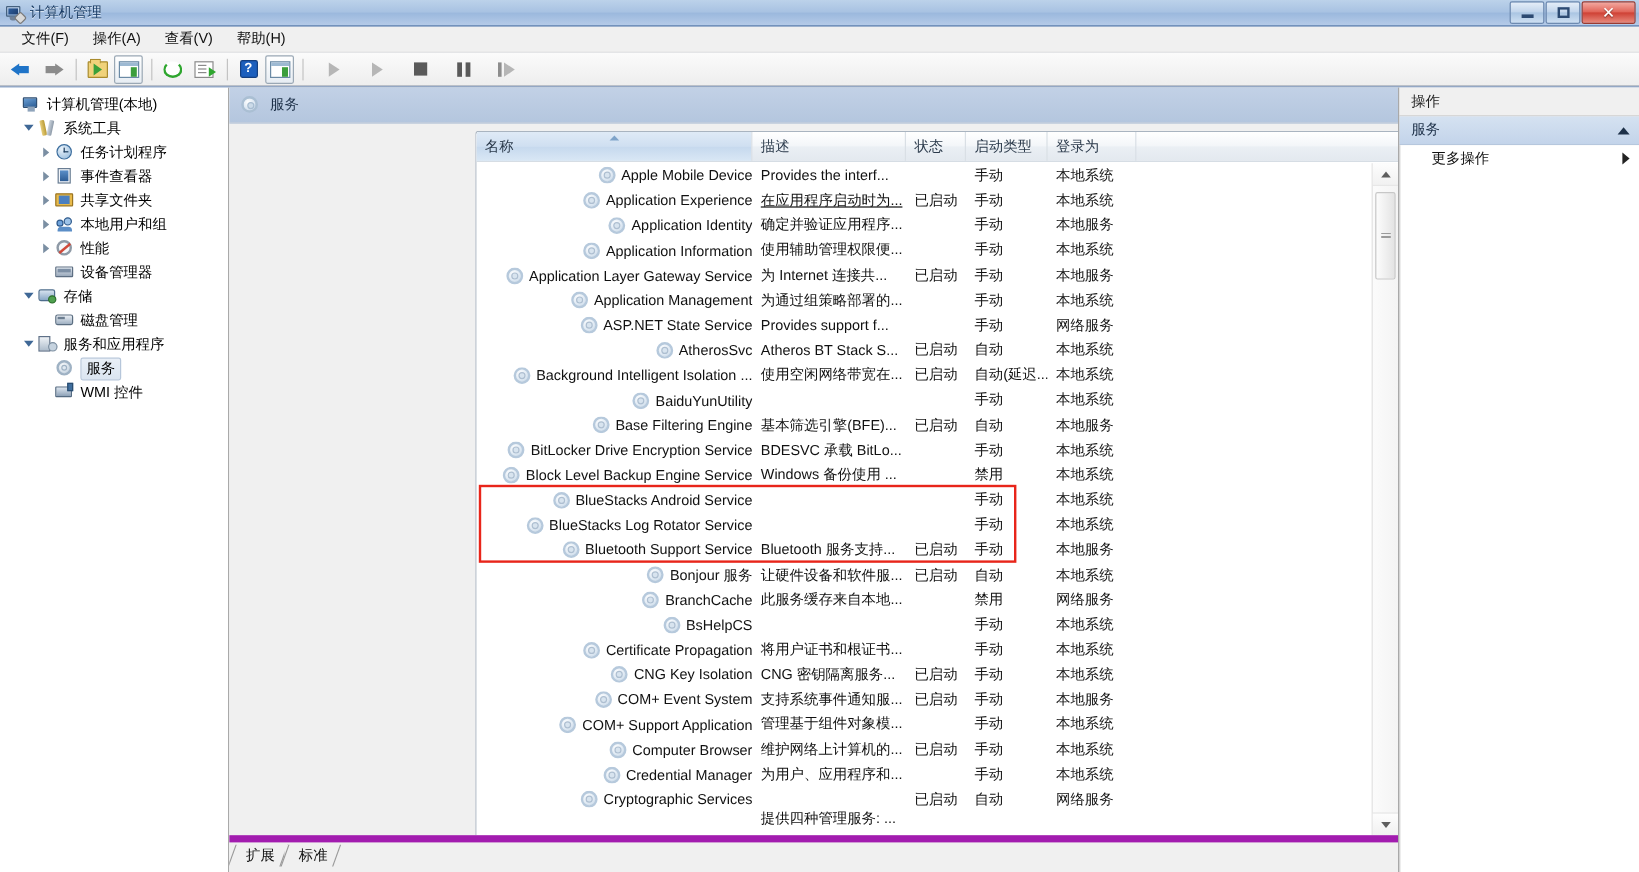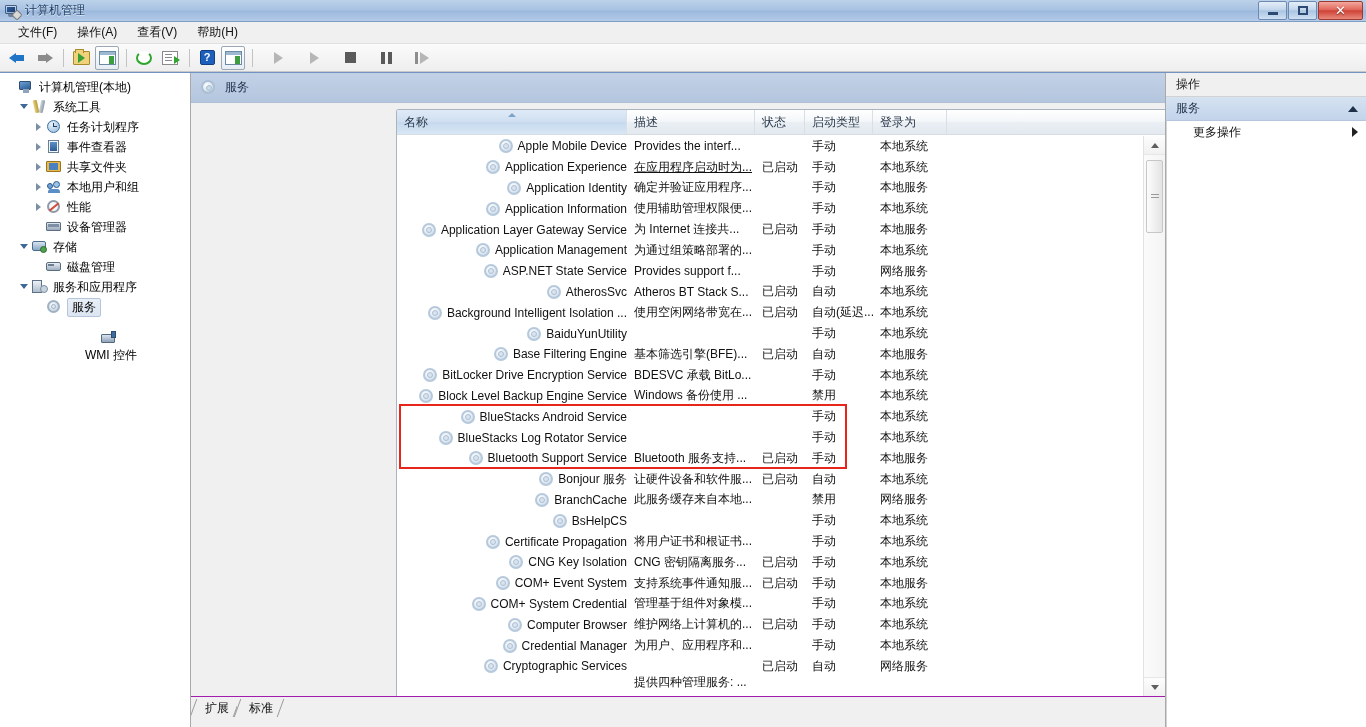--- a/index.html
+++ b/index.html
@@ -350,21 +350,21 @@
     position: absolute;
     border: 2px solid #e8251a;
     pointer-events: none;
     z-index: 30;
   }
 
   
   .tabstrip {
     position: absolute; left: 0; right: 0; bottom: 0; height: 31px;
     background: #f0f0f0;
-    border-top: 1px solid #a21caf;
+    border-top: 6px solid #a21caf;
   }
   .tabstrip .tabs { display: flex; align-items: flex-end; height: 20px; padding-left: 2px; }
   .tab {
     position: relative;
     height: 18px; padding: 0 8px 0 12px;
     font-size: 12px; color: #111;
     display: flex; align-items: center;
     cursor: default;
     background: #f0f0f0;
   }
@@ -565,21 +565,21 @@
         <div class="tnode" style="padding-left: 14px;">
           <div class="expander expanded"></div>
           <div class="ticon ti-svcapp"><i class="b1"></i><i class="b2"></i><i class="b3"></i></div>
           <span class="tlabel">服务和应用程序</span>
         </div>
         <div class="tnode selected" style="padding-left: 28px;">
           <div class="expander "></div>
           <div class="ticon ti-services"><i class="b1"></i><i class="b2"></i><i class="b3"></i></div>
           <span class="tlabel">服务</span>
         </div>
-        <div class="tnode" style="padding-left: 28px; flex-direction: column;">
+        <div class="tnode" style="padding-left: 28px;">
           <div class="expander "></div>
           <div class="ticon ti-wmi"><i class="b1"></i><i class="b2"></i><i class="b3"></i></div>
           <span class="tlabel">WMI 控件</span>
         </div>
       </div>
 
     <div class="content-pane">
 
       <div class="svc-banner">
         <div class="gear">
@@ -1002,21 +1002,21 @@
               <div class="lv-cell " style="width: 68px;">
                 <span>手动</span>
               </div>
               <div class="lv-cell " style="width: 74px;">
                 <span>本地服务</span>
               </div>
             </div>
             <div class="lv-row">
               <div class="lv-cell name" style="width: 230px;">
                 <span class="svcicon"></span>
-                <span>COM+ System Credential</span>
+                <span>COM+ Support Application</span>
               </div>
               <div class="lv-cell " style="width: 128px;">
                 <span>管理基于组件对象模...</span>
               </div>
               <div class="lv-cell " style="width: 50px;">
                 <span></span>
               </div>
               <div class="lv-cell " style="width: 68px;">
                 <span>手动</span>
               </div>

